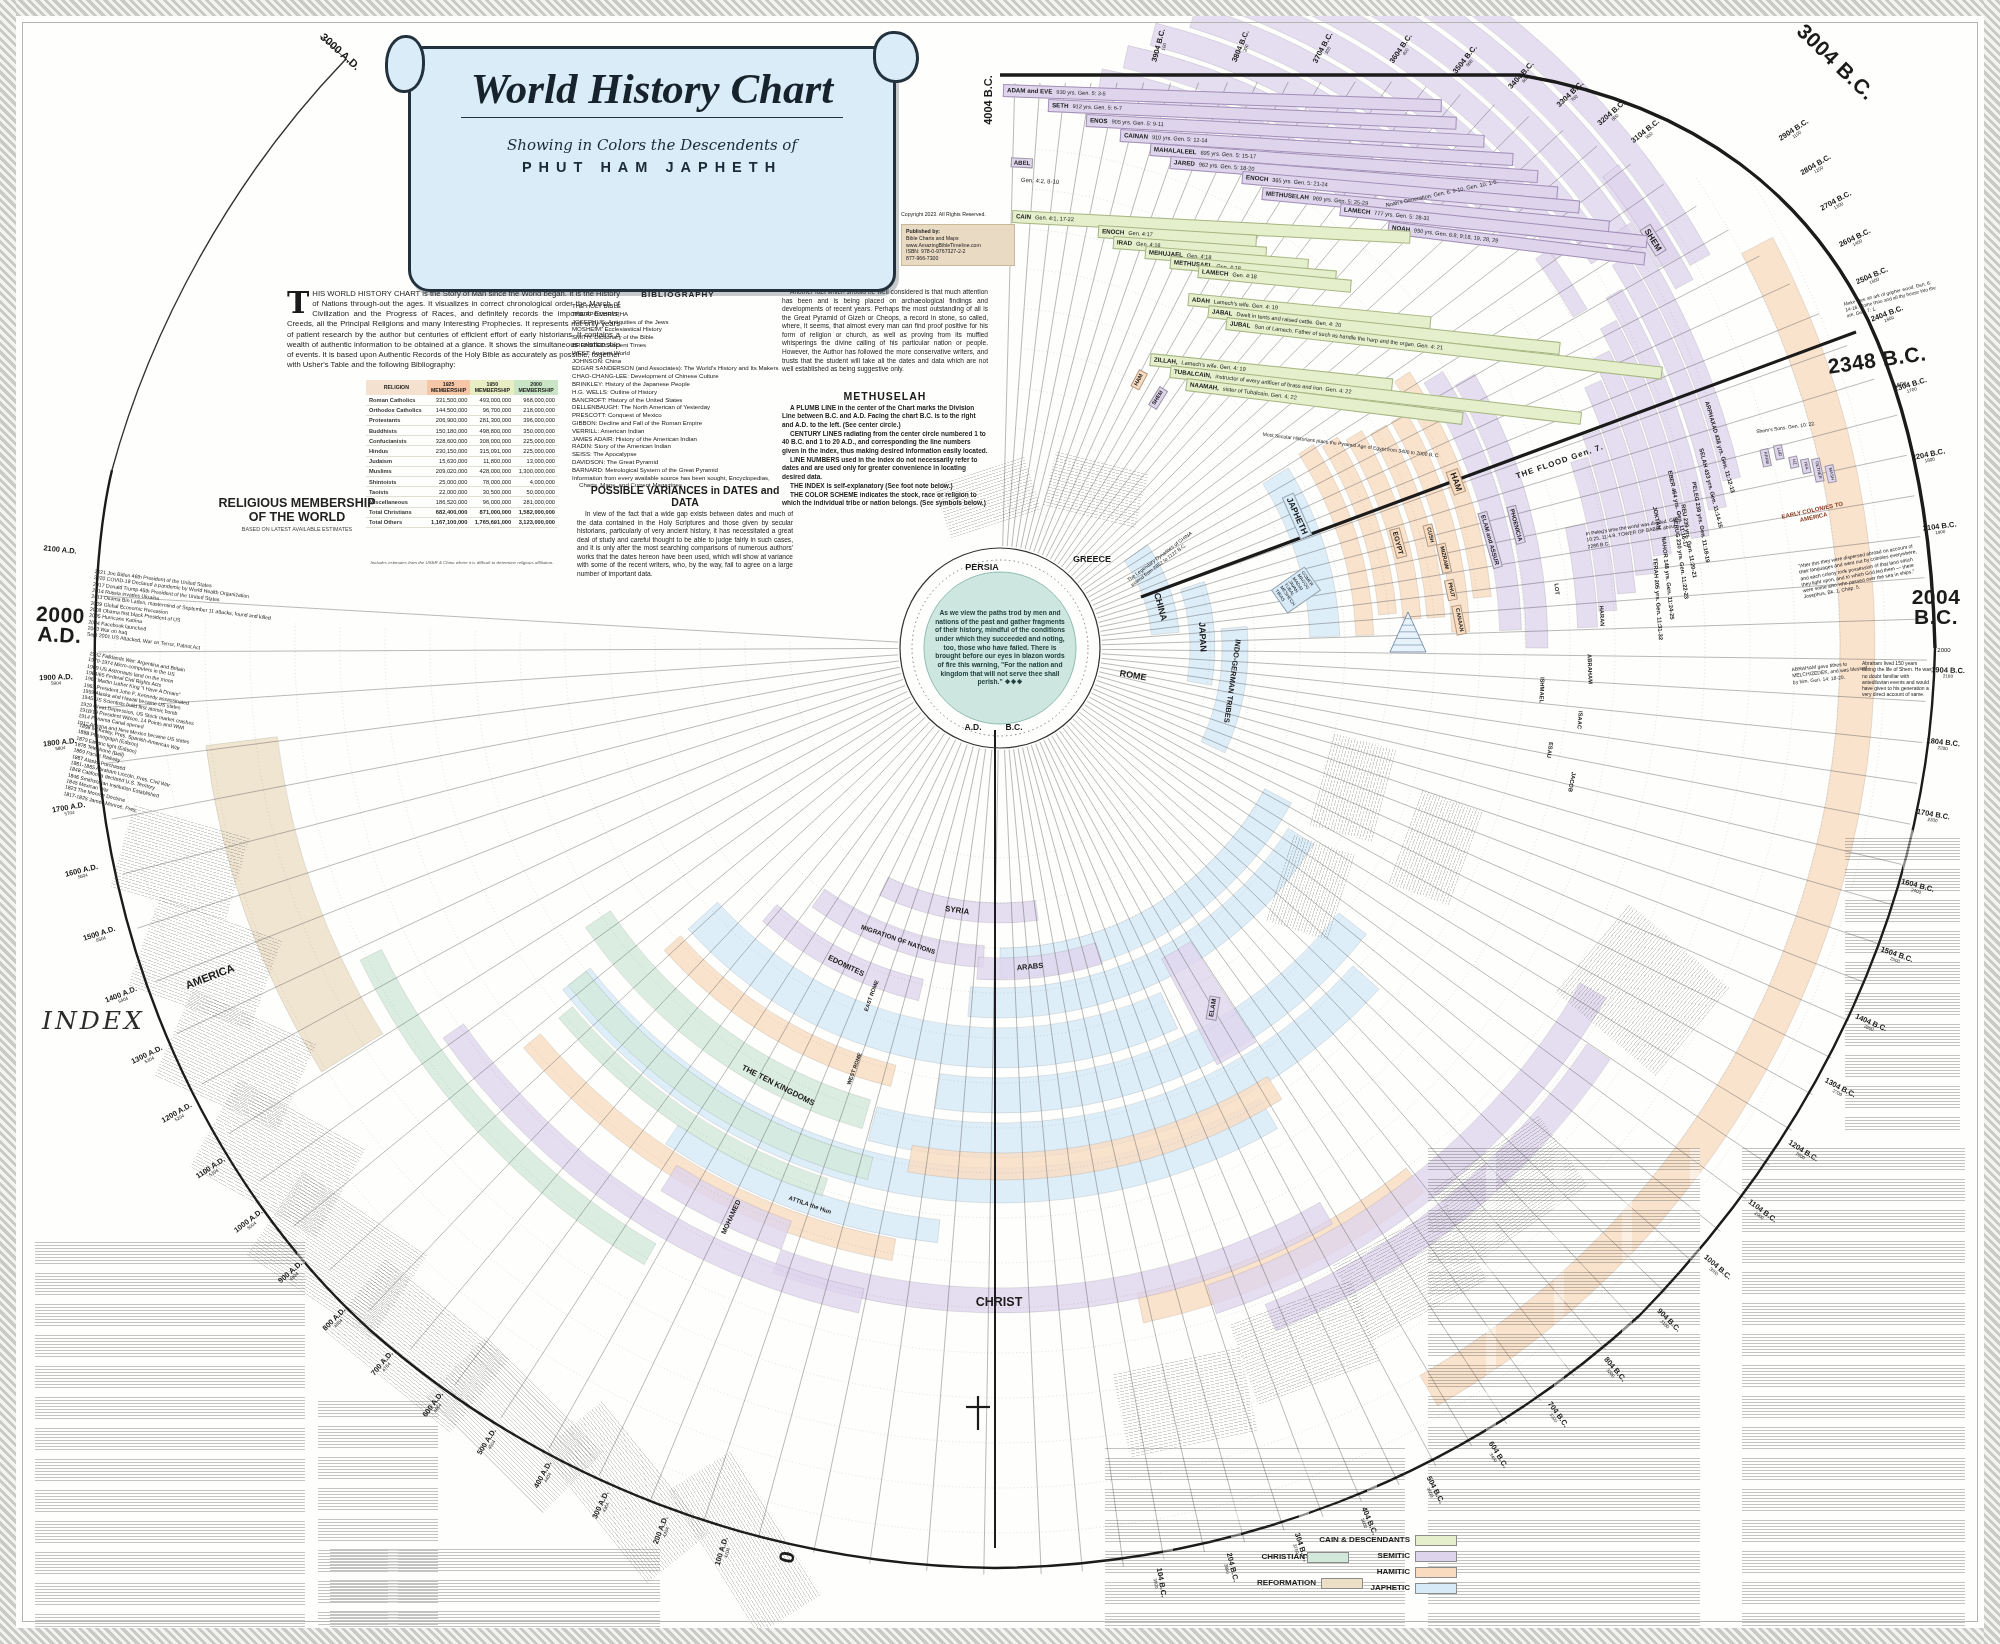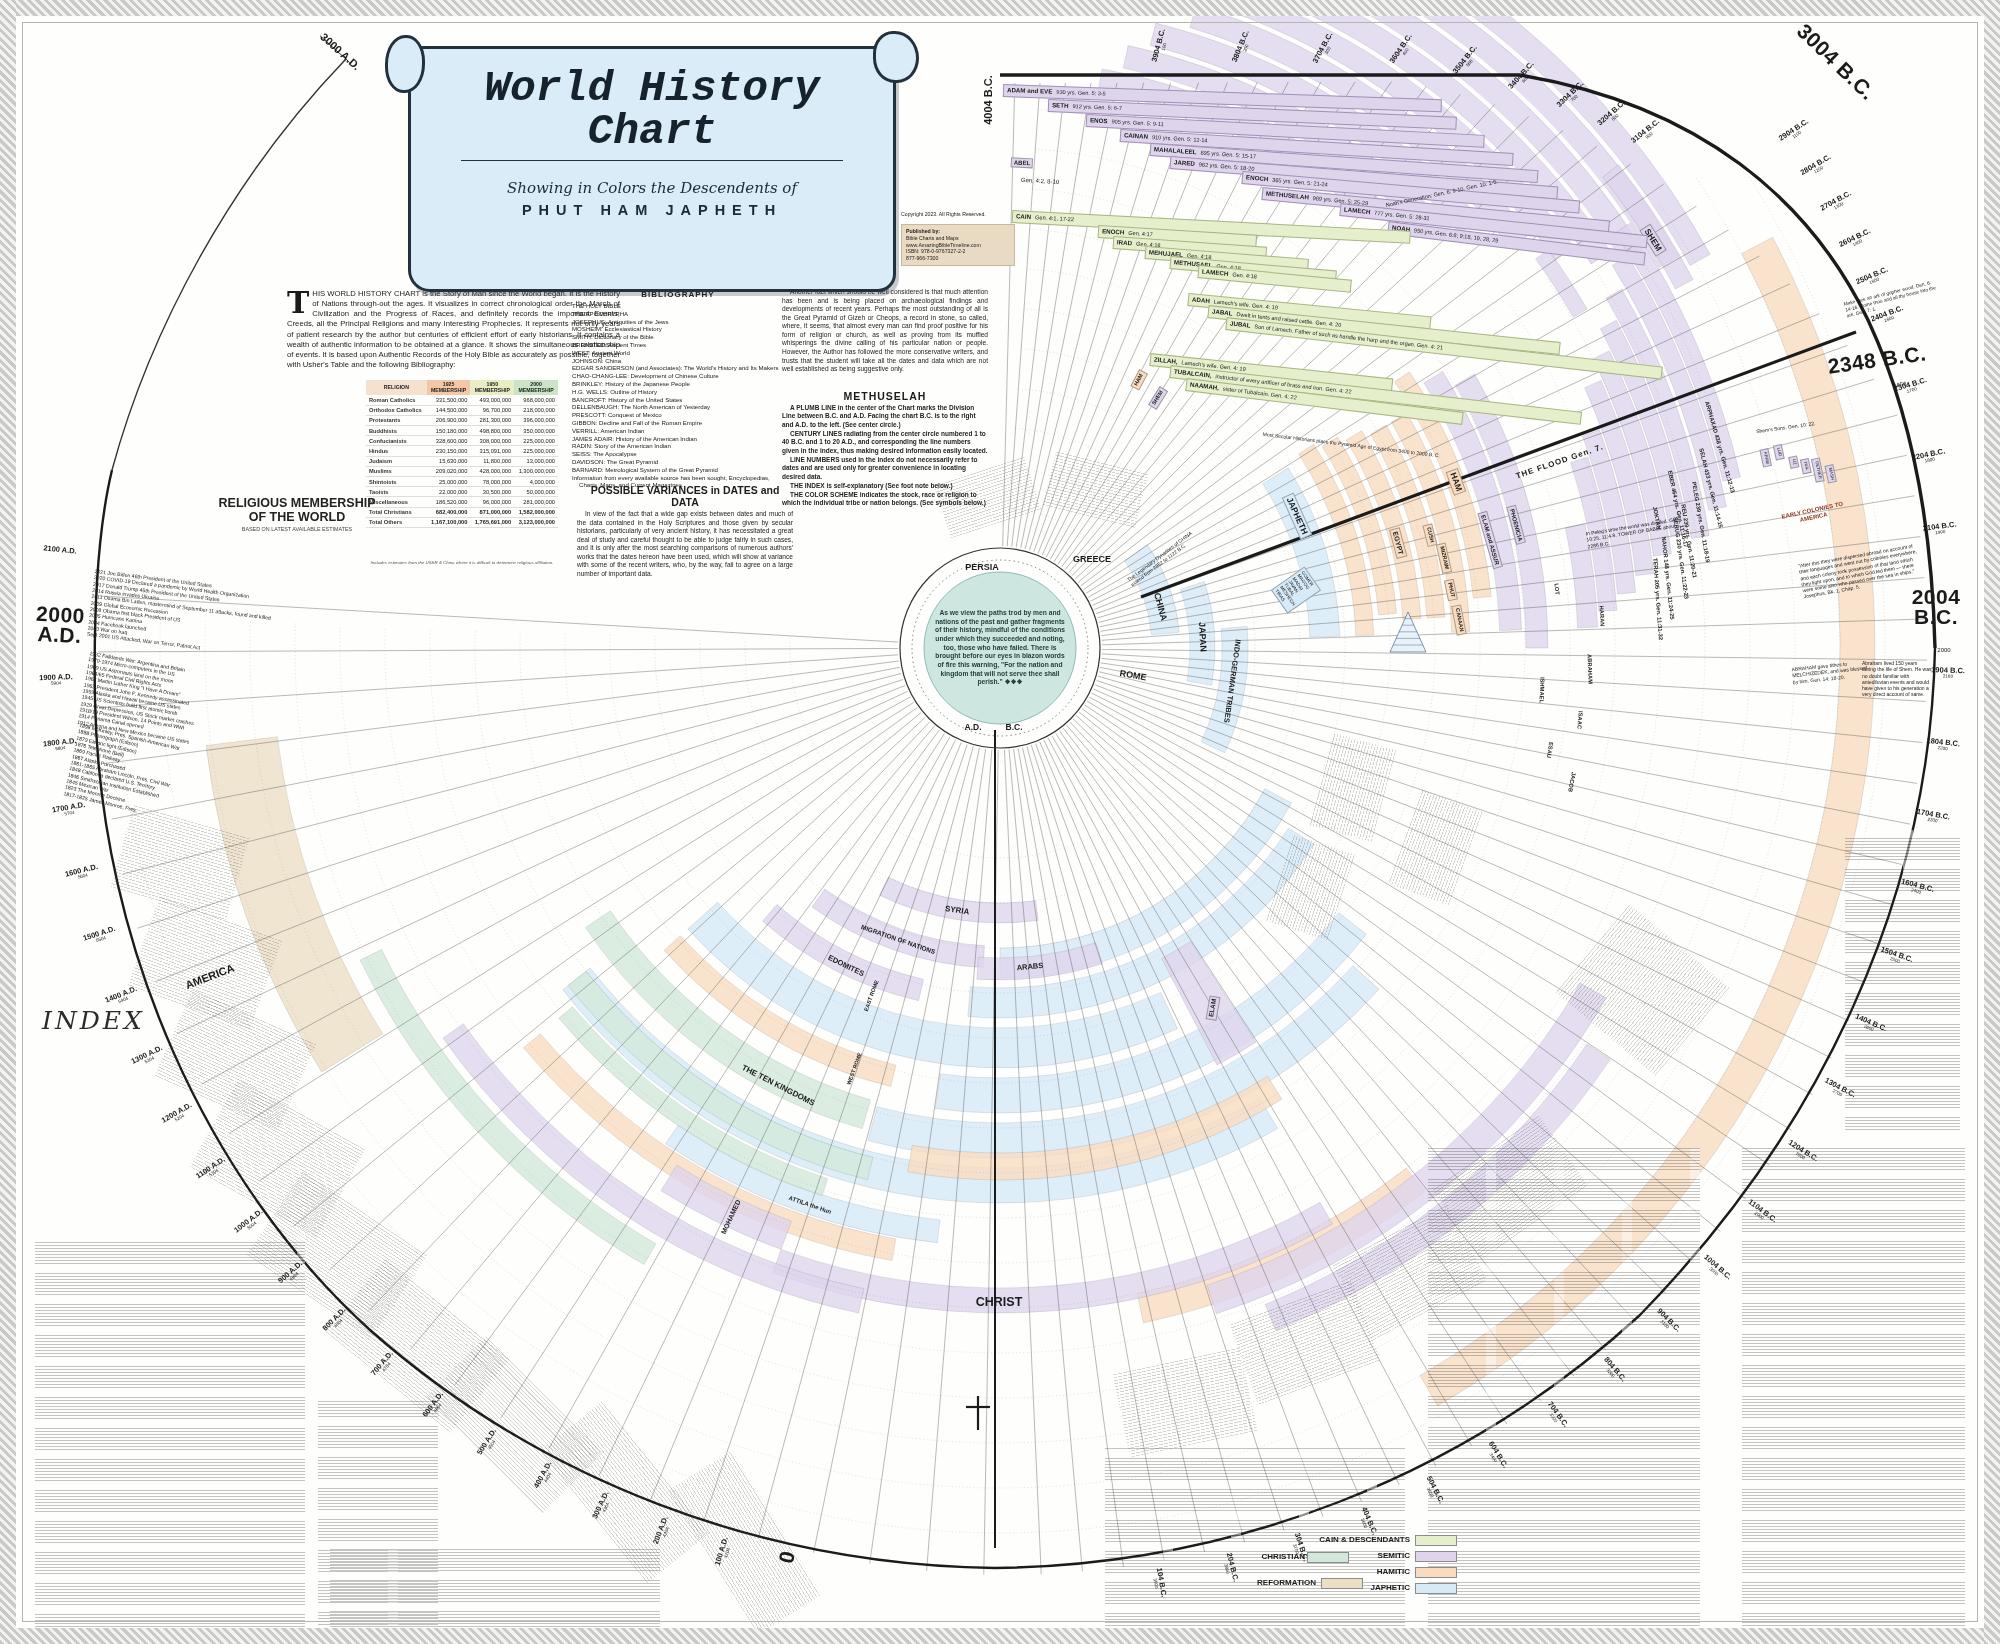--- a/index.html
+++ b/index.html
@@ -33,21 +33,21 @@
     background:repeating-linear-gradient(0deg,rgba(60,60,60,.6) 0 .8px,transparent .8px 3.1px),
                repeating-linear-gradient(90deg,transparent 0 58px,#fefefc 58px 68px);}
   
   #banner{position:absolute;left:408px;top:46px;width:482px;height:240px;background:#daecf7;
     border:3px solid #22313c;border-radius:16px 22px 18px 22px;z-index:20;
     box-shadow:0 0 0 1px #daecf7 inset, 3px 4px 0 rgba(34,49,60,.25);}
   #banner:before,#banner:after{content:"";position:absolute;width:34px;height:52px;background:#daecf7;
     border:3px solid #22313c;border-radius:50% 45% 50% 45%;top:-14px;}
   #banner:before{left:-26px} #banner:after{right:-26px;top:-18px;width:40px;height:46px;border-radius:45% 55% 50% 50%}
   #banner .inner{padding:18px 20px 0 20px;text-align:center}
-  #b-title{font-family:Liberation Mono, monospace;font-style:italic;font-weight:bold;font-size:43px;line-height:1;color:#16232c}
+  #b-title{font-family:Liberation Serif, serif;font-style:italic;font-weight:bold;font-size:43px;line-height:1;color:#16232c}
   #b-sub{font-size:19.5px;font-weight:bold;letter-spacing:.5px;margin-top:8px;color:#1d2b35}
   .rule{height:0;border-top:1.6px solid #22313c;margin:7px 30px}
   #b-tag{font-family:"DejaVu Serif",serif;font-style:italic;font-size:15px;color:#1d2b35;margin-top:18px}
   #b-names{font-size:14.5px;font-weight:bold;letter-spacing:7px;margin-top:5px;color:#1d2b35}
   
   .block{position:absolute;z-index:15}
   #intro{left:287px;top:289px;width:333px;font-size:7.7px;line-height:1.32;text-align:justify}
   #intro .dropcap{float:left;font-family:"DejaVu Serif",serif;font-size:30px;line-height:.8;padding:2px 3px 0 0;font-weight:bold}
   #rmw{left:218px;top:496px;width:158px;text-align:center}
   #rmw .t{font-size:12.5px;font-weight:bold;line-height:1.12;color:#222}

